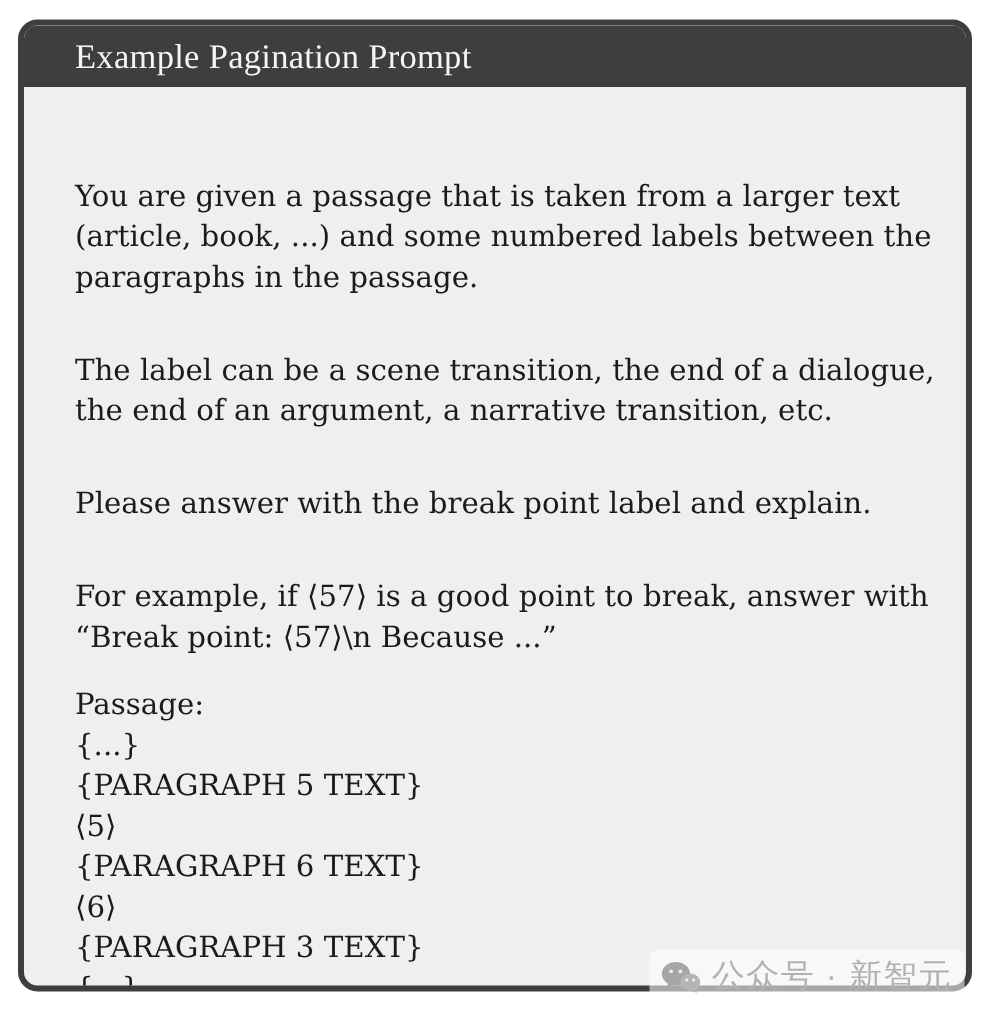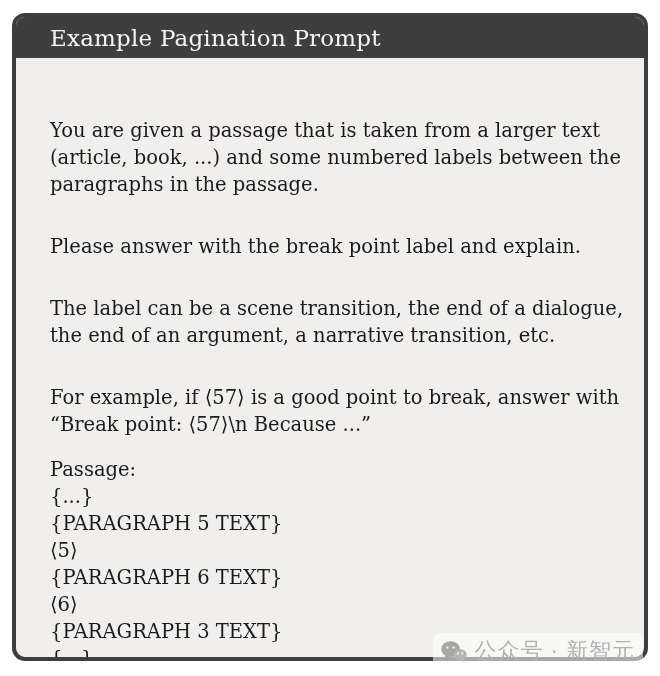--- a/index.html
+++ b/index.html
@@ -27,20 +27,21 @@
     border-radius: 13px;
     background: var(--body-bg);
     overflow: hidden;
   }
   .prompt-header {
     background: var(--header-bg);
     height: 41px;
     display: flex;
     align-items: center;
     padding-left: 34px;
+    font-family: Liberation Serif, serif;
   }
   .prompt-title {
     color: var(--title-text);
     font-size: 23px;
     letter-spacing: 0.2px;
   }
   .prompt-body {
     padding: 24px 20px 0 34px;
     color: var(--body-text);
     font-size: 19.5px;
@@ -72,22 +73,22 @@
 </head>
 <body>
 
 <div class="prompt-box">
   <div class="prompt-header">
     <span class="prompt-title">Example Pagination Prompt</span>
   </div>
   <div class="prompt-body">
     <div>
         <div class="para">You are given a passage that is taken from a larger text (article, book, ...) and some numbered labels between the paragraphs in the passage.</div>
+        <div class="para">The label can be a scene transition, the end of a dialogue, the end of an argument, a narrative transition, etc.</div>
         <div class="para">Please answer with the break point label and explain.</div>
-        <div class="para">The label can be a scene transition, the end of a dialogue, the end of an argument, a narrative transition, etc.</div>
         <div class="para">For example, if ⟨57⟩ is a good point to break, answer with “Break point: ⟨57⟩\n Because ...”</div>
       </div>
     <div class="passage-block">
         <div class="passage-line">Passage:</div>
         <div class="passage-line">{...}</div>
         <div class="passage-line">{PARAGRAPH 5 TEXT}</div>
         <div class="passage-line">⟨5⟩</div>
         <div class="passage-line">{PARAGRAPH 6 TEXT}</div>
         <div class="passage-line">⟨6⟩</div>
         <div class="passage-line">{PARAGRAPH 3 TEXT}</div>

